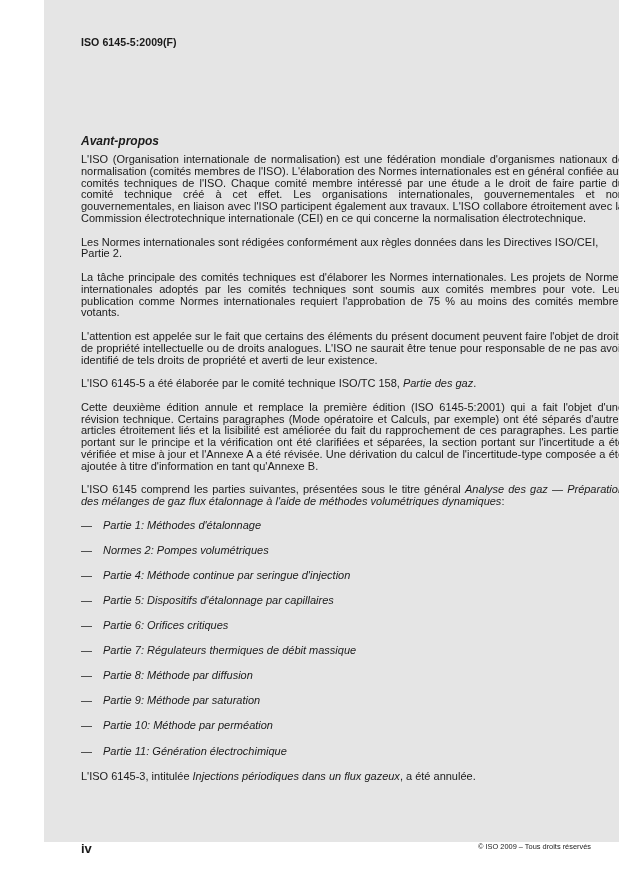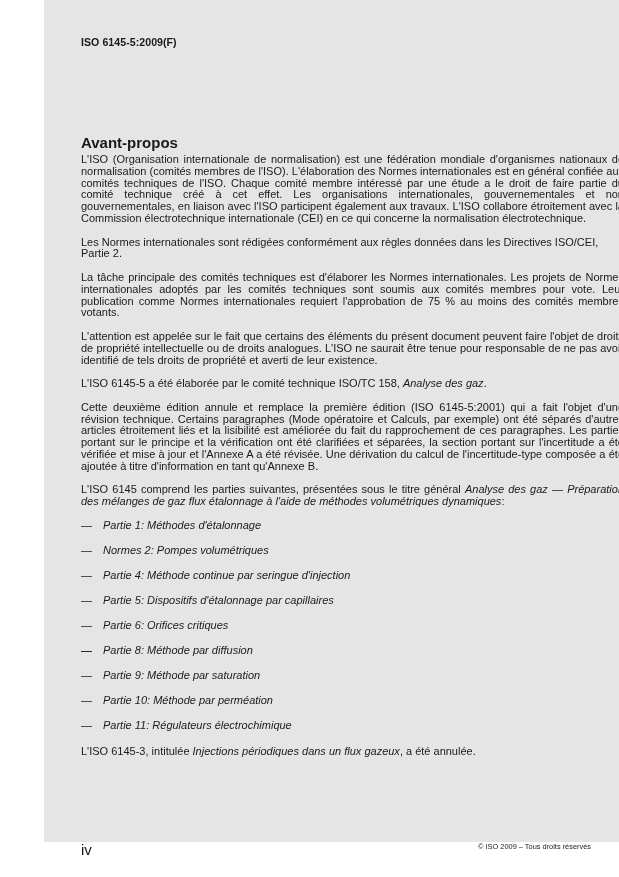--- a/index.html
+++ b/index.html
@@ -7,67 +7,67 @@
       width: 619px; height: 877px; position: relative; overflow: hidden;
       font-family: "Liberation Sans", sans-serif; color: #1a1a1a;
     }
     .page { position: absolute; left: 0; top: 0; width: 619px; height: 842px; background: #e5e5e5; margin-left: 44px; }
     .doc-id {
       position: absolute; left: 37px; top: 36px;
       font-size: 10.6px; font-weight: bold; letter-spacing: 0.05px;
     }
     .title {
       position: absolute; left: 37px; top: 134px;
-      font-size: 15px; font-weight: bold; margin: 0;
+      font-size: 12px; font-weight: bold; margin: 0; font-style: italic;
     }
     .body {
       position: absolute; left: 37px; top: 154px; width: 543px;
       font-size: 11px; line-height: 11.8px;
     }
     .body p { margin: 0 0 11.8px 0; text-align: justify; }
     .body p.nj { text-align: left; }
     .body i { font-style: italic; }
     .list { margin: 0; padding: 0; list-style: none; }
     .list li { position: relative; padding-left: 22px; margin: 0 0 13.3px 0; font-style: italic; }
     .list li .dash { position: absolute; left: 0; top: 0; font-style: normal; }
     .footer-left {
-      position: absolute; left: 37px; top: 841px; font-size: 15px;
+      position: absolute; left: 37px; top: 841px; font-size: 13px; font-weight: bold;
     }
     .footer-right {
       position: absolute; right: 72px; top: 842px; font-size: 7.4px;
     }
   </style>
 </head>
 <body>
 
 <div class="page">
   <div class="doc-id">ISO 6145-5:2009(F)</div>
 
   <h1 class="title">Avant-propos</h1>
 
   <div class="body">
     <p>L'ISO (Organisation internationale de normalisation) est une fédération mondiale d'organismes nationaux de normalisation (comités membres de l'ISO). L'élaboration des Normes internationales est en général confiée aux comités techniques de l'ISO. Chaque comité membre intéressé par une étude a le droit de faire partie du comité technique créé à cet effet. Les organisations internationales, gouvernementales et non gouvernementales, en liaison avec l'ISO participent également aux travaux. L'ISO collabore étroitement avec la Commission électrotechnique internationale (CEI) en ce qui concerne la normalisation électrotechnique.</p>
     <p class="nj">Les Normes internationales sont rédigées conformément aux règles données dans les Directives ISO/CEI, Partie 2.</p>
     <p>La tâche principale des comités techniques est d'élaborer les Normes internationales. Les projets de Normes internationales adoptés par les comités techniques sont soumis aux comités membres pour vote. Leur publication comme Normes internationales requiert l'approbation de 75 % au moins des comités membres votants.</p>
     <p>L'attention est appelée sur le fait que certains des éléments du présent document peuvent faire l'objet de droits de propriété intellectuelle ou de droits analogues. L'ISO ne saurait être tenue pour responsable de ne pas avoir identifié de tels droits de propriété et averti de leur existence.</p>
-    <p class="nj"><span>L'ISO 6145-5 a été élaborée par le comité technique ISO/TC 158, </span><i>Analyse des gaz</i><span>.</span></p>
+    <p class="nj"><span>L'ISO 6145-5 a été élaborée par le comité technique ISO/TC 158, </span><i>Partie des gaz</i><span>.</span></p>
     <p>Cette deuxième édition annule et remplace la première édition (ISO 6145-5:2001) qui a fait l'objet d'une révision technique. Certains paragraphes (Mode opératoire et Calculs, par exemple) ont été séparés d'autres articles étroitement liés et la lisibilité est améliorée du fait du rapprochement de ces paragraphes. Les parties portant sur le principe et la vérification ont été clarifiées et séparées, la section portant sur l'incertitude a été vérifiée et mise à jour et l'Annexe A a été révisée. Une dérivation du calcul de l'incertitude-type composée a été ajoutée à titre d'information en tant qu'Annexe B.</p>
     <p><span>L'ISO 6145 comprend les parties suivantes, présentées sous le titre général </span><i>Analyse des gaz — Préparation des mélanges de gaz flux étalonnage à l'aide de méthodes volumétriques dynamiques</i><span>:</span></p>
 
     <ul class="list">
       <li><span class="dash">—</span><span>Partie 1: Méthodes d'étalonnage</span></li>
       <li><span class="dash">—</span><span>Normes 2: Pompes volumétriques</span></li>
       <li><span class="dash">—</span><span>Partie 4: Méthode continue par seringue d'injection</span></li>
       <li><span class="dash">—</span><span>Partie 5: Dispositifs d'étalonnage par capillaires</span></li>
       <li><span class="dash">—</span><span>Partie 6: Orifices critiques</span></li>
-      <li><span class="dash">—</span></li>
+      <li><span class="dash">—</span><span>Partie 7: Régulateurs thermiques de débit massique</span></li>
       <li><span class="dash">—</span><span>Partie 8: Méthode par diffusion</span></li>
       <li><span class="dash">—</span><span>Partie 9: Méthode par saturation</span></li>
       <li><span class="dash">—</span><span>Partie 10: Méthode par perméation</span></li>
-      <li><span class="dash">—</span><span>Partie 11: Régulateurs électrochimique</span></li>
+      <li><span class="dash">—</span><span>Partie 11: Génération électrochimique</span></li>
     </ul>
 
     <p class="nj"><span>L'ISO 6145-3, intitulée </span><i>Injections périodiques dans un flux gazeux</i><span>, a été annulée.</span></p>
   </div>
 
   <div class="footer-left">iv</div>
   <div class="footer-right">© ISO 2009 – Tous droits réservés</div>
 </div>
 
 </body></html>

